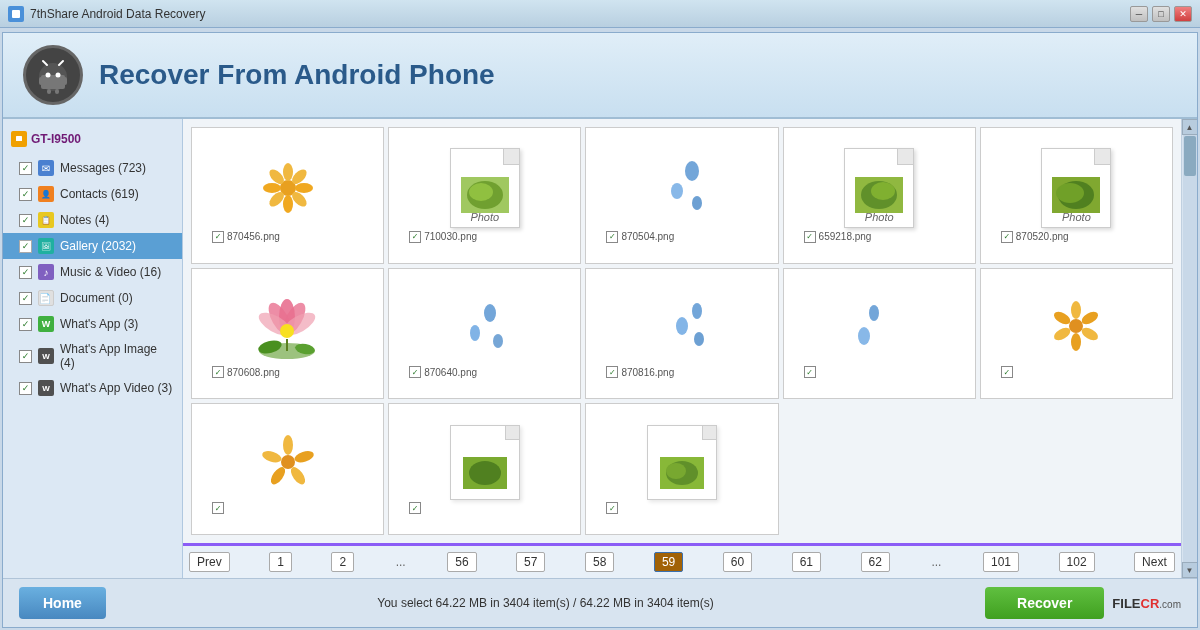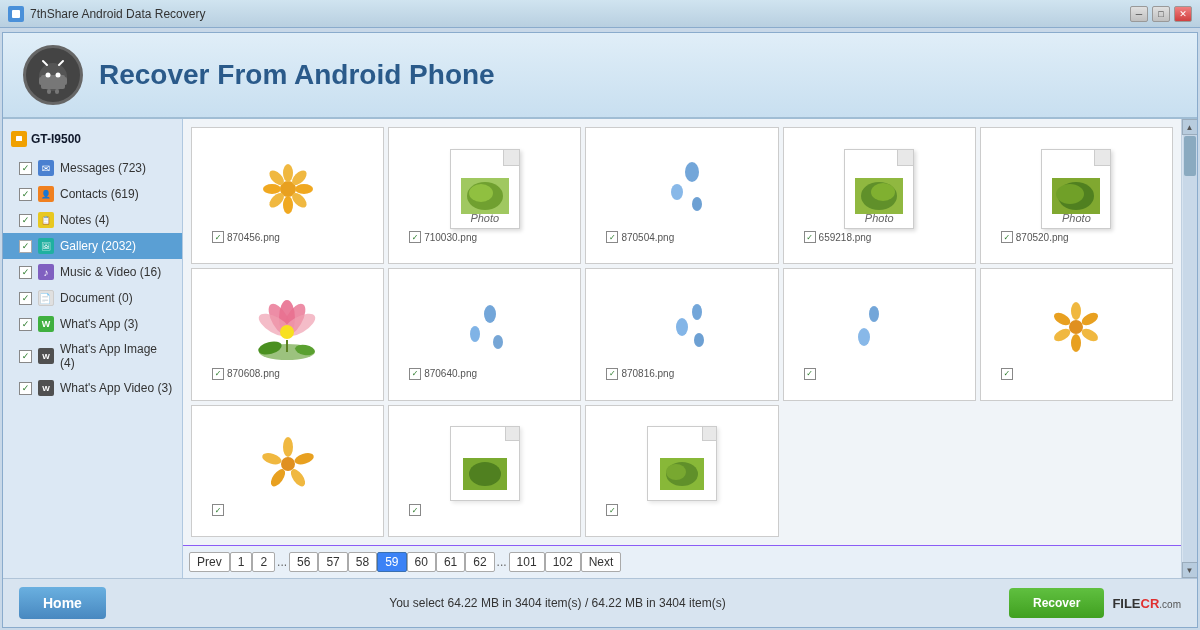--- a/index.html
+++ b/index.html
@@ -101,21 +101,21 @@
       flex-shrink: 0;
       overflow-y: auto;
     }
     .device-label {
       display: flex;
       align-items: center;
       gap: 4px;
       padding: 4px 8px 8px 8px;
       font-weight: bold;
       font-size: 12px;
-      color: #0f172a;
+      color: #701a75;
     }
     .device-icon {
       width: 16px; height: 16px;
       background: #f0a000;
       border-radius: 2px;
       display: flex; align-items: center; justify-content: center;
       font-size: 8px; color: white;
     }
     .sidebar-item {
       display: flex;
@@ -208,38 +208,38 @@
       background: white;
       display: flex; align-items: center; justify-content: center;
       flex-shrink: 0;
     }
     .img-label .chk::after { content: '✓'; font-size: 8px; color: #2a7a2a; }
 
     
     .pagination {
       display: flex;
       align-items: center;
-      justify-content: flex-start;
+      justify-content: space-between;
       padding: 6px;
       background: #e8f0f8;
-      border-top: 1px solid #8b5cf6;
+      border-top: 3px solid #8b5cf6;
       gap: 0;
       flex-shrink: 0;
     }
     .page-btn {
       padding: 2px 7px;
       font-size: 12px;
       background: white;
       border: 1px solid #aaa;
       border-radius: 2px;
       cursor: pointer;
       color: #333;
     }
     .page-btn.active {
-      background: #3b82f6;
+      background: #a16207;
       color: white;
       border-color: #3a70b0;
     }
     .page-dots { font-size: 12px; color: #666; padding: 0 2px; }
 
     
     .bottom-bar {
       background: #d8e4f0;
       border-top: 1px solid #b0c4d8;
       padding: 8px 16px;
@@ -259,22 +259,22 @@
       font-weight: bold;
     }
     .status-text {
       font-size: 12px;
       color: #333;
     }
     .recover-btn {
       background: linear-gradient(to bottom, #60c040, #40a020);
       color: white;
       border: none;
-      padding: 8px 24px;
-      font-size: 12px;
+      padding: 8px 32px;
+      font-size: 14px;
       border-radius: 4px;
       cursor: pointer;
       font-weight: bold;
       text-align: right;
     }
     .filecr-badge {
       font-size: 11px;
       color: #333;
       margin-left: 8px;
       text-align: right;

